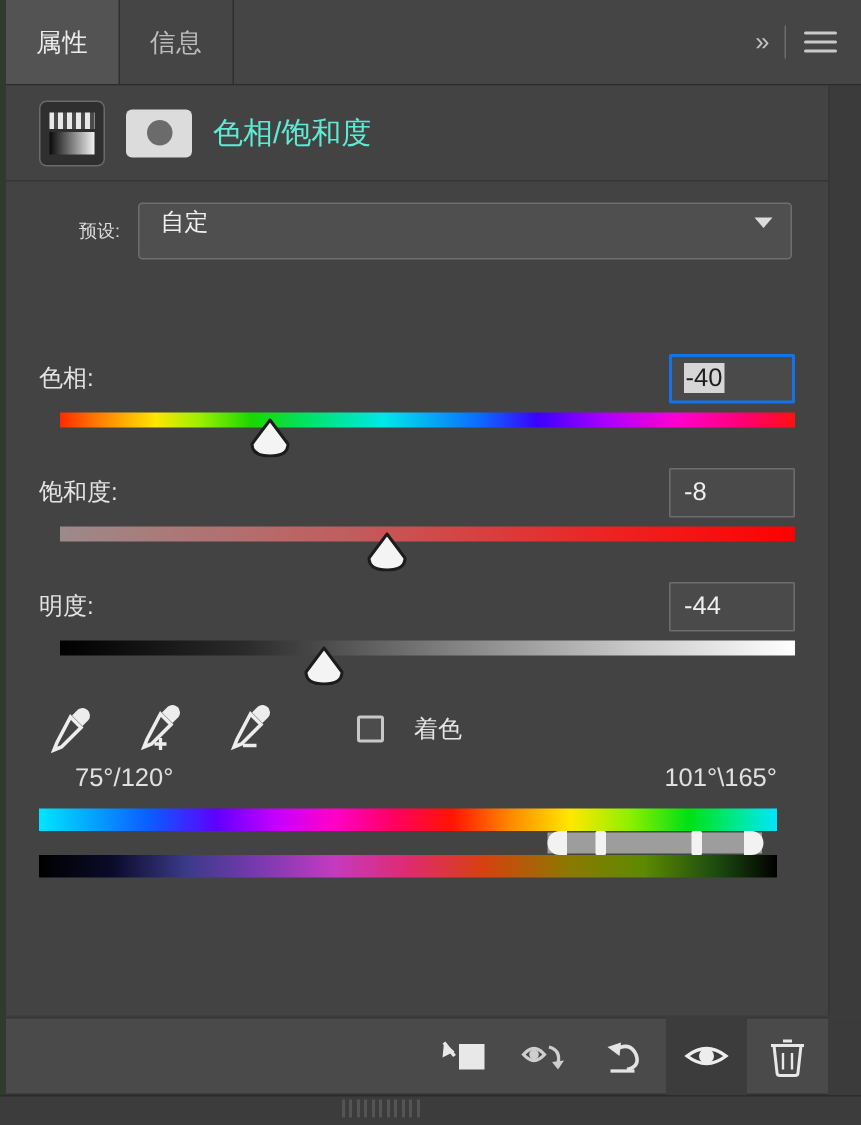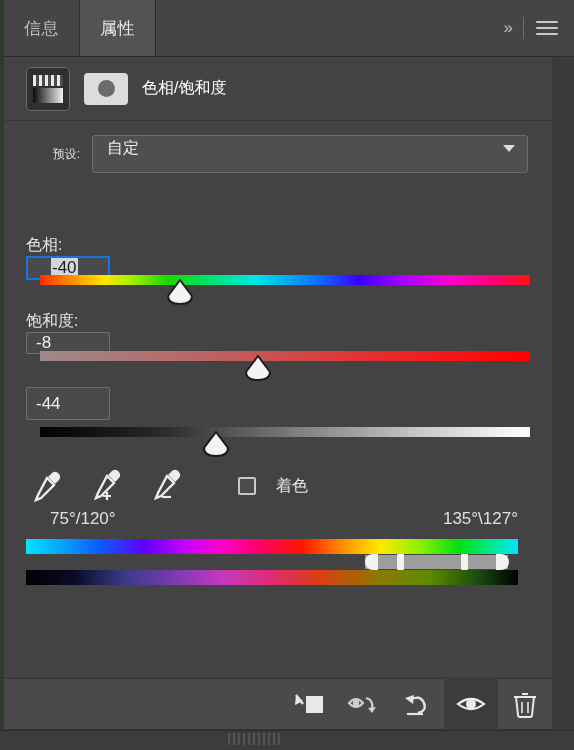--- a/index.html
+++ b/index.html
@@ -60,21 +60,21 @@
   .thumb-adj .bars {
     height: 11px; width: 100%;
     background: repeating-linear-gradient(90deg,#e9e9e9 0 3px,#4a4a4a 3px 6px);
   }
   .thumb-adj .grad { height: 15px; width: 100%; background: linear-gradient(90deg,#0a0a0a,#f2f2f2); margin-top: 2px; }
   .thumb-mask {
     width: 44px; height: 32px; border-radius: 4px; background: #dcdcdc;
     display: flex; align-items: center; justify-content: center;
   }
   .thumb-mask .dot { width: 17px; height: 17px; border-radius: 50%; background: #6b6b6b; }
-  .adj-title { font-size: 16px; color: #ffffff; text-align: right; }
+  .adj-title { font-size: 20px; color: #5eead4; text-align: right; }
 
   
   .row-preset {
     position: absolute; left: 0; top: 78px; width: 548px; height: 38px;
     display: flex; align-items: center;
   }
   .lbl-preset { width: 88px; text-align: right; padding-right: 12px; font-size: 12px; color: #dcdcdc; }
   .row-range {
     position: absolute; left: 0; top: 126px; width: 548px; height: 38px;
     display: flex; align-items: center;
@@ -88,28 +88,28 @@
     padding: 0 12px 12px 14px; color: #f0f0f0; font-size: 16px;
   }
   .select .chev { width: 0; height: 0; border-left: 6px solid transparent;
     border-right: 6px solid transparent; border-top: 7px solid #dcdcdc; }
 
   
   .slider-group { position: absolute; left: 0; width: 548px; }
   .sg-hue { top: 178px; }
   .sg-sat { top: 254px; }
   .sg-lit { top: 330px; }
-  .sg-head { display: flex; height: 34px; padding-left: 22px; flex-direction: column; }
+  .sg-head { display: flex; align-items: center; height: 34px; padding-left: 22px; }
   .sg-label { font-size: 16px; color: #e4e4e4; flex: 1; }
   .numbox {
     width: 84px; height: 33px; background: #4a4a4a; border: 1px solid #6e6e6e;
     color: #efefef; font-size: 17px; display: flex; align-items: center;
     padding-left: 9px; margin-right: 22px; border-radius: 1px;
   }
-  .numbox.focused { border: 2px solid #1473e6; background: #4a4a4a; padding-left: 23px; }
+  .numbox.focused { border: 2px solid #1473e6; background: #4a4a4a; padding-left: 8px; }
   .numbox .sel { background: #d6d6d6; color: #1d1d1d; padding: 0 1px; }
 
   .track-wrap { position: relative; height: 40px; margin: 0 22px 0 36px; }
   .track { position: absolute; left: 0; top: 6px; width: 100%; height: 10px; }
   .track.hue {
     background: linear-gradient(90deg,#ff2a00 0%,#ff7a00 5%,#ffe600 13%,#9cf000 19%,
       #1ad800 26%,#00e36a 34%,#00e8e8 44%,#0a6cff 57%,#3a00ff 65%,#a800ff 74%,
       #ff00d0 84%,#ff0072 93%,#ff1010 100%);
   }
   .track.sat { background: linear-gradient(90deg,#9c8a8a 0%,#c25c5c 40%,#ee2222 75%,#ff0000 100%); }
@@ -161,25 +161,25 @@
     background: repeating-linear-gradient(90deg,#545454 0 2px,transparent 2px 5px); }
 </style>
 </head>
 <body>
 
 <div class="screen">
 
   <div class="doc-edge"></div>
 
   <div class="tabbar">
+    <div class="tab active">
+      <span>属性</span>
+    </div>
     <div class="tab">
       <span>信息</span>
-    </div>
-    <div class="tab active">
-      <span>属性</span>
     </div>
     <div class="tab tabbar-spacer"></div>
     <div class="tab-tools">
       <span class="chev2">»</span>
       <span class="vdiv"></span>
       <span class="hamburger">
           <i></i>
           <i></i>
           <i></i>
         </span>
@@ -239,20 +239,21 @@
         <div class="thumb-marker" id="thumb-sat" style="left: 44.5%;">
           <svg width="30" height="26" viewBox="0 0 30 26">
             <path d="M15 1 L27 17 q0 8 -12 8 q-12 0 -12 -8 Z" fill="#f4f4f4" stroke="#1c1c1c" stroke-width="2"></path>
           </svg>
         </div>
       </div>
     </div>
 
     <div class="slider-group sg-lit">
       <div class="sg-head">
+        <span class="sg-label">明度:</span>
         <span class="numbox">
           <span>-44</span>
         </span>
       </div>
       <div class="track-wrap">
         <div class="track lit"></div>
         <div class="thumb-marker" id="thumb-lit" style="left: 36%;">
           <svg width="30" height="26" viewBox="0 0 30 26">
             <path d="M15 1 L27 17 q0 8 -12 8 q-12 0 -12 -8 Z" fill="#f4f4f4" stroke="#1c1c1c" stroke-width="2"></path>
           </svg>
@@ -283,21 +284,21 @@
       </span>
       <span class="colorize">
         <span class="cb"></span>
         <span class="cb-label">着色</span>
       </span>
     </div>
 
     <div class="range-zone">
       <div class="range-labels">
         <span>75°/120°</span>
-        <span>135°\127°</span>
+        <span>101°\165°</span>
       </div>
       <div class="spectrum-wrap">
         <div class="spec-top"></div>
         <div class="range-bar" id="range-bar" style="left: 69%; width: 28.9%;"></div>
         <div class="rh cap-l" id="rh-ol" style="left: calc(69% + 0px);"></div>
         <div class="rh mid" id="rh-il" style="left: calc(76% - 3px);"></div>
         <div class="rh mid" id="rh-ir" style="left: calc(89% - 3px);"></div>
         <div class="rh cap-r" id="rh-or" style="left: calc(95.5% + 0px);"></div>
         <div class="spec-bot"></div>
       </div>

